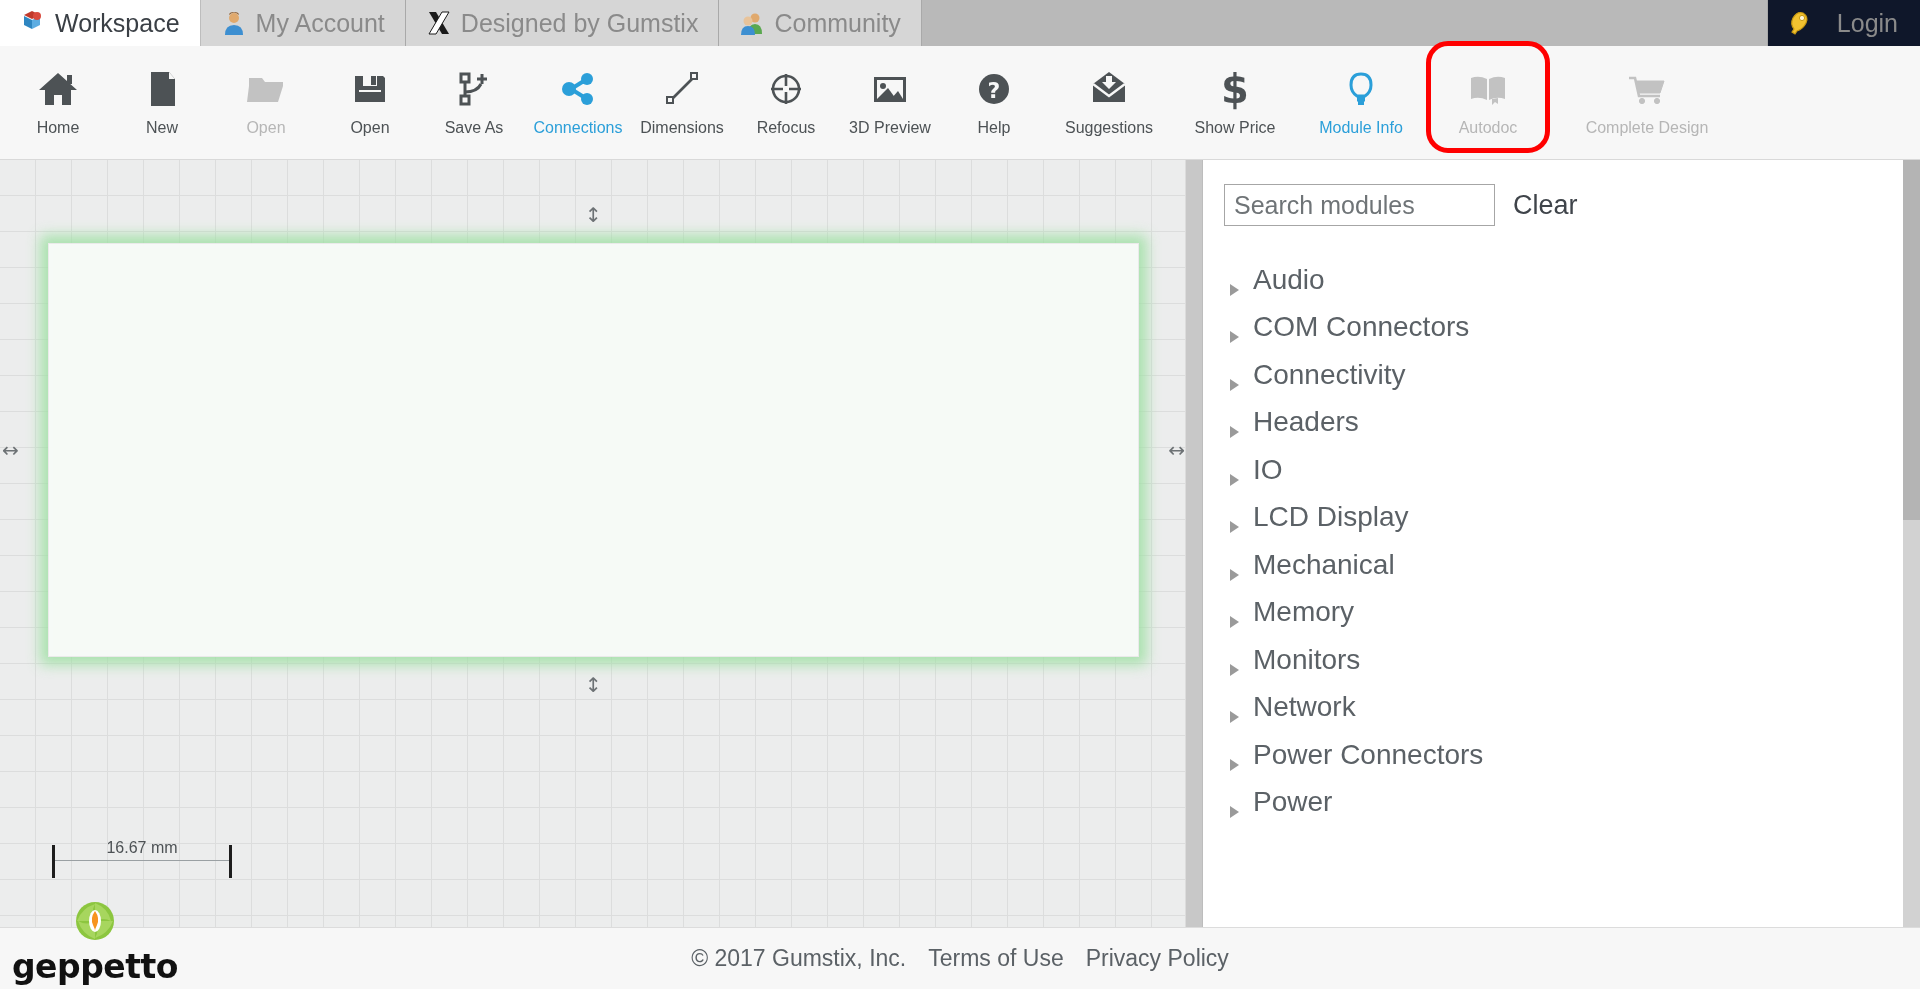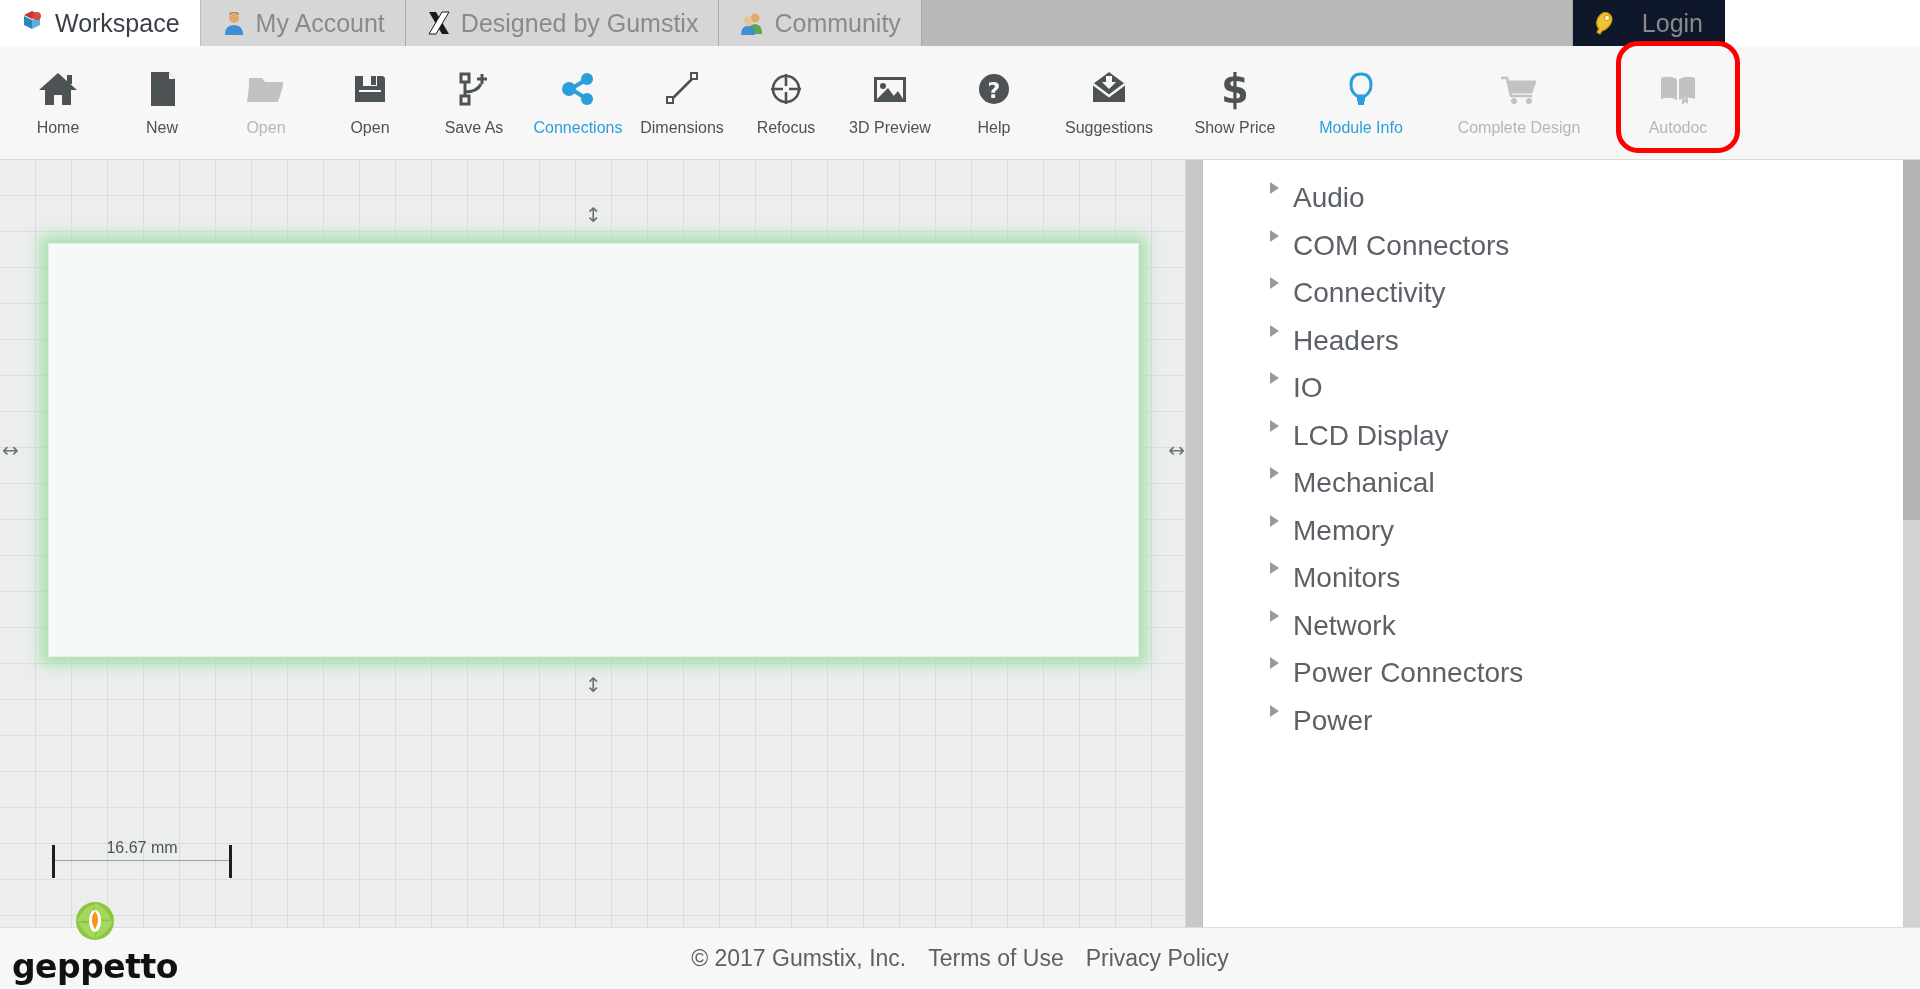--- a/index.html
+++ b/index.html
@@ -7,21 +7,21 @@
     margin: 0; padding: 0;
     width: 1920px; height: 989px;
     overflow: hidden;
     font-family: "Liberation Sans", sans-serif;
     background: #ffffff;
   }
 
   
   #tabbar {
     position: absolute; top: 0; left: 0;
-    width: 1725px; height: 46px;
+    width: 1920px; height: 46px;
     background: #b9b9b9;
     display: flex; align-items: stretch;
   }
   .tab {
     display: flex; align-items: center; gap: 9px;
     padding: 0 20px;
     background: #d6d6d6;
     border-right: 1px solid #a9a9a9;
     color: #8a8a8a;
     font-size: 25px;
@@ -150,24 +150,23 @@
     background: #fff;
     font-size: 25px; color: #55595c;
     padding: 0 9px;
     font-family: "Liberation Sans", sans-serif;
     outline: none;
   }
   #search-input::placeholder { color: #6f7477; opacity: 1; }
   #clear-link { font-size: 27px; color: #3f444a; cursor: pointer; }
   #cat-list { margin-top: 22px; }
   .cat {
-    display: flex; align-items: flex-start; gap: 14px;
+    display: flex; align-items: flex-end; gap: 14px;
     height: 47.5px; padding-left: 27px;
     cursor: pointer;
-    margin-left: 40px;
   }
   .cat .arrow {
     width: 0; height: 0; flex: 0 0 auto;
     border-left: 9px solid #9a9a9a;
     border-top: 6px solid transparent;
     border-bottom: 6px solid transparent;
   }
   .cat .cname { font-size: 28px; color: #5b6166; white-space: nowrap; }
 
   #panel-scroll {
@@ -405,41 +404,41 @@
     <span class="ticon">
       <svg viewBox="0 0 42 42" width="42" height="42" fill="none" stroke="#2b9fd9" stroke-width="3">
         <path d="M21 6 Q31 6 31 17 Q31 24 25 28 L17 28 Q11 24 11 17 Q11 6 21 6 Z"></path>
         <path d="M17 31 L25 31" stroke-width="5"></path>
         <path d="M18 35 L24 35" stroke-width="4"></path>
       </svg>
     </span>
     <span class="tlabel">Module Info</span>
   </div>
 
+  <div class="tool disabled highlight" style="width:128px">
+    <span class="ticon">
+      <svg viewBox="0 0 42 42" width="42" height="42" fill="#c2c2c2">
+        <path d="M4 10 Q12 7 20 11 L20 32 Q12 28 4 31 Z"></path>
+        <path d="M38 10 Q30 7 22 11 L22 32 Q30 28 38 31 Z"></path>
+        <path d="M25 31 L25 37 L28 34 L31 36 L31 30 Z"></path>
+      </svg>
+    </span>
+    <span class="tlabel">Autodoc</span>
+  </div>
+
   <div class="tool disabled" style="width:190px">
     <span class="ticon">
       <svg viewBox="0 0 42 42" width="42" height="42" fill="#c2c2c2" stroke="#c2c2c2">
         <path d="M3 10 L9 10 L13 28 L34 28" fill="none" stroke-width="2.6"></path>
         <path d="M10 13 L38 13 L34 25 L13 25 Z"></path>
         <circle cx="16" cy="33" r="2.6"></circle>
         <circle cx="31" cy="33" r="2.6"></circle>
       </svg>
     </span>
     <span class="tlabel">Complete Design</span>
-  </div>
-
-  <div class="tool disabled highlight" style="width:128px">
-    <span class="ticon">
-      <svg viewBox="0 0 42 42" width="42" height="42" fill="#c2c2c2">
-        <path d="M4 10 Q12 7 20 11 L20 32 Q12 28 4 31 Z"></path>
-        <path d="M38 10 Q30 7 22 11 L22 32 Q30 28 38 31 Z"></path>
-        <path d="M25 31 L25 37 L28 34 L31 36 L31 30 Z"></path>
-      </svg>
-    </span>
-    <span class="tlabel">Autodoc</span>
   </div>
 </div>
 
 <div id="canvas">
 
   <div id="board-wrap">
     <div id="board-glow"></div>
     <div id="board"></div>
     <span class="handle" id="h-top">↕</span>
     <span class="handle" id="h-bottom">↕</span>
@@ -451,20 +450,24 @@
     <div class="slabel">16.67 mm</div>
     <div class="rule"></div>
     <div class="tick l"></div>
     <div class="tick r"></div>
   </div>
 </div>
 
 <div id="splitter"></div>
 
 <div id="panel">
+  <div id="panel-head">
+    <input id="search-input" type="text" placeholder="Search modules" style="">
+    <span id="clear-link">Clear</span>
+  </div>
 
   <div id="cat-list">
     <div class="cat">
       <span class="arrow"></span>
       <span class="cname">Audio</span>
     </div>
     <div class="cat">
       <span class="arrow"></span>
       <span class="cname">COM Connectors</span>
     </div>

